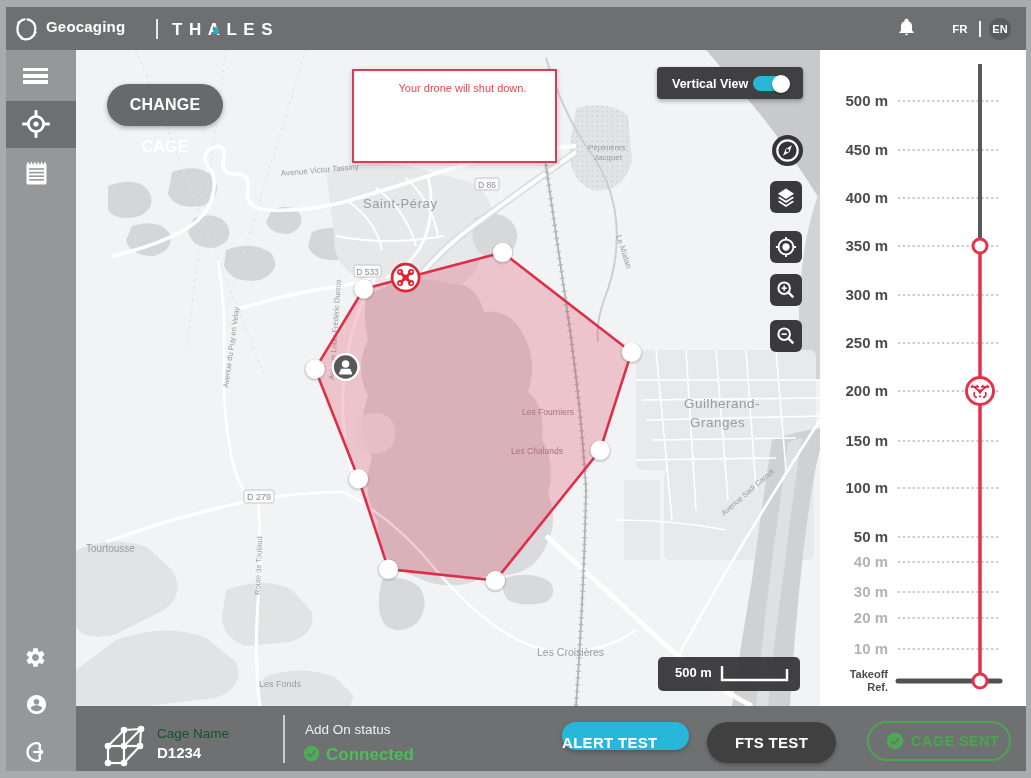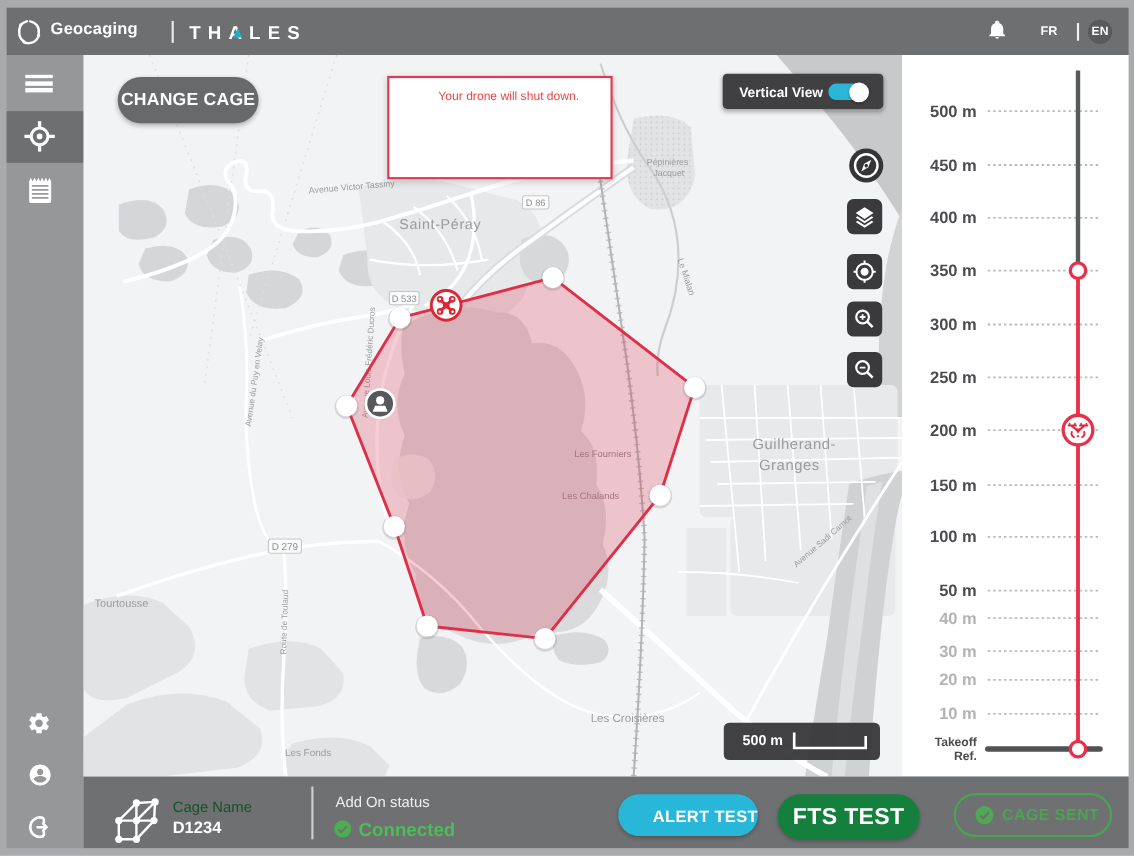--- a/index.html
+++ b/index.html
@@ -28,21 +28,21 @@
 <div class="abs" style="left:156px;top:19px;width:2px;height:20px;background:rgba(255,255,255,0.85);"></div>
 
 <div class="abs" style="left:172px;top:20px;font-size:17px;font-weight:bold;color:#ffffff;letter-spacing:6.5px;">THALES</div>
 
 <div class="abs" style="left:212px;top:26px;width:0;height:0;border-left:4.5px solid transparent;border-right:4.5px solid transparent;border-bottom:8px solid #1ab0c8;"></div>
 
 <svg class="abs" style="left:897px;top:16px;" width="19" height="22" viewBox="0 0 24 24">
   <path fill="#ffffff" d="M12 22.5c1.1 0 2-.9 2-2h-4c0 1.1.9 2 2 2zm7-6v-5.5c0-3.07-1.63-5.64-4.5-6.32V3.5c0-1.1-1.1-1.8-2.5-1.8s-2.5.7-2.5 1.8v1.18C6.63 5.36 5 7.92 5 11v5.5l-2 2v1h18v-1l-2-2z"></path>
 </svg>
 
-<div class="abs" style="left:946px;top:21px;width:28px;height:16px;font-size:11.5px;font-weight:bold;color:#ffffff;line-height:16px;">FR</div>
+<div class="abs" style="left:946px;top:21px;width:28px;height:16px;font-size:11.5px;font-weight:bold;color:#ffffff;text-align:center;line-height:16px;">FR</div>
 
 <div class="abs" style="left:979px;top:21px;width:2px;height:16px;background:rgba(255,255,255,0.9);"></div>
 
 <div class="abs" style="left:989px;top:17.5px;width:22px;height:22px;border-radius:50%;background:#595a5c;font-size:11px;font-weight:bold;color:#ffffff;text-align:center;line-height:22px;">EN</div>
 
 <div class="abs" id="sidebar" style="left:6px;top:50px;width:70px;height:721px;background:#969798;"></div>
 
 <div class="abs" style="left:6px;top:101px;width:70px;height:47px;background:#6e6f70;"></div>
 
 <div class="abs" style="left:23px;top:68px;width:25px;height:3.4px;background:#fff;"></div>
@@ -299,21 +299,21 @@
   <g transform="translate(269.6,317)">
     <circle r="14.5" fill="rgba(120,120,125,0.3)"></circle>
     <circle r="13" fill="#58585a" stroke="#ffffff" stroke-width="2.6"></circle>
     <g fill="#ffffff">
       <circle cx="0" cy="-3" r="3.7"></circle>
       <path d="M-4.6 1.8 L4.6 1.8 L6.6 6.6 Q6.8 7.4 5.8 7.4 L-5.8 7.4 Q-6.8 7.4 -6.6 6.6 Z"></path>
     </g>
   </g>
 </svg>
 
-<div class="abs" style="left:107px;top:70px;width:128px;height:42px;border-radius:21px;background:#68696b;box-shadow:0 2px 5px rgba(0,0,0,0.3);color:#fff;font-weight:bold;font-size:16px;text-align:center;line-height:42px;letter-spacing:0.2px;">CHANGE CAGE</div>
+<div class="abs" style="left:107px;top:84px;width:116px;height:42px;border-radius:21px;background:#68696b;box-shadow:0 2px 5px rgba(0,0,0,0.3);color:#fff;font-weight:bold;font-size:16px;text-align:center;line-height:42px;letter-spacing:0.2px;">CHANGE CAGE</div>
 
 <div class="abs" style="left:352px;top:69px;width:201px;height:90px;background:#ffffff;border:2px solid #e13950;box-shadow:0 2px 6px rgba(0,0,0,0.18);text-align:center;">
   <div style="margin-top:11px;font-size:11px;color:#ef4444;margin-left:16px;">Your drone will shut down.</div>
 </div>
 
 <div class="abs" style="left:657px;top:67px;width:146px;height:32px;border-radius:4px;background:#403f41;box-shadow:0 2px 4px rgba(0,0,0,0.3);">
   <span style="position:absolute;left:15px;top:10px;font-size:12.5px;font-weight:bold;color:#fff;">Vertical View</span>
   <span style="position:absolute;left:96px;top:9px;width:36px;height:15px;border-radius:8px;background:#2bb5d6;"></span>
   <span style="position:absolute;left:115px;top:7.5px;width:18px;height:18px;border-radius:50%;background:#ffffff;box-shadow:0 1px 2px rgba(0,0,0,0.4);"></span>
 </div>
@@ -489,23 +489,23 @@
 
 <div class="abs" style="left:305px;top:722px;font-size:13.5px;color:#f0f0f0;">Add On status</div>
 
 <svg class="abs" style="left:303px;top:745px;" width="17" height="17" viewBox="0 0 24 24">
   <circle cx="12" cy="12" r="11" fill="#4cae52"></circle>
   <path d="M6.5 12.5 L10.2 16 L17.5 8.5" fill="none" stroke="#6f7071" stroke-width="2.6"></path>
 </svg>
 
 <div class="abs" style="left:326px;top:745px;font-size:17px;font-weight:bold;color:#4cbe58;">Connected</div>
 
-<div class="abs" style="left:562px;top:722px;width:127px;height:38px;border-radius:21px;background:#28b7d9;box-shadow:0 2px 4px rgba(0,0,0,0.25);color:#fff;font-weight:bold;font-size:15px;text-align:right;line-height:41px;letter-spacing:0.3px;">ALERT TEST</div>
-
-<div class="abs" style="left:707px;top:722px;width:129px;height:41px;border-radius:21px;background:#15803d;box-shadow:0 2px 4px rgba(0,0,0,0.25);color:#fff;font-weight:bold;font-size:21px;text-align:center;line-height:41px;letter-spacing:0.3px;">FTS TEST</div>
+<div class="abs" style="left:562px;top:722px;width:127px;height:28px;border-radius:21px;background:#28b7d9;box-shadow:0 2px 4px rgba(0,0,0,0.25);color:#fff;font-weight:bold;font-size:15px;text-align:left;line-height:41px;letter-spacing:0.3px;">ALERT TEST</div>
+
+<div class="abs" style="left:707px;top:722px;width:129px;height:41px;border-radius:21px;background:#404040;box-shadow:0 2px 4px rgba(0,0,0,0.25);color:#fff;font-weight:bold;font-size:15px;text-align:center;line-height:41px;letter-spacing:0.3px;">FTS TEST</div>
 
 <div class="abs" style="left:867px;top:721px;width:140px;height:36px;border-radius:20px;border:2px solid #4aa750;color:#4aa750;opacity:0.95;font-weight:bold;font-size:14.5px;line-height:36px;letter-spacing:0.4px;">
   <svg class="abs" style="left:17px;top:9px;" width="18" height="18" viewBox="0 0 24 24">
     <circle cx="12" cy="12" r="11" fill="#4cae52"></circle>
     <path d="M6.5 12.5 L10.2 16 L17.5 8.5" fill="none" stroke="#6f7071" stroke-width="2.6"></path>
   </svg>
   <span style="margin-left:42px;">CAGE SENT</span>
 </div>
 
 </body></html>

